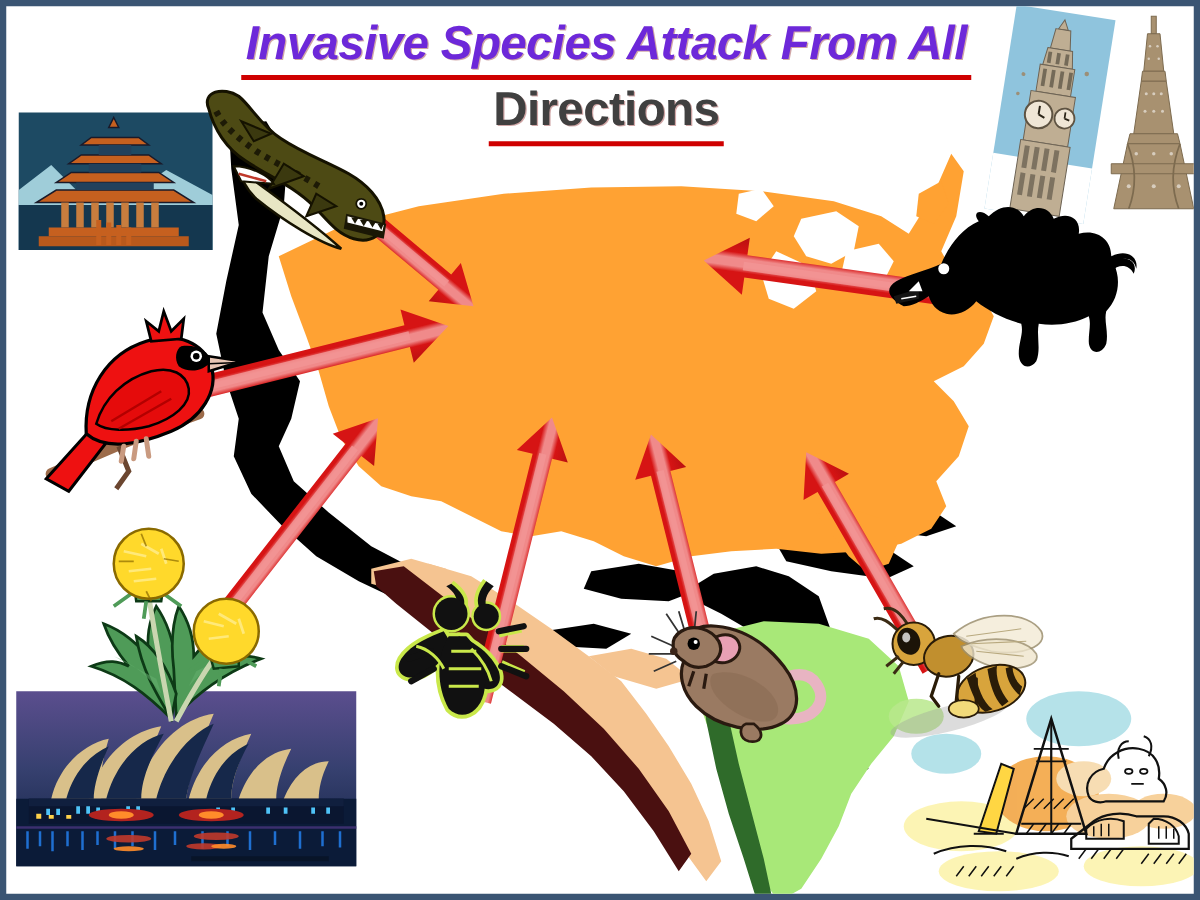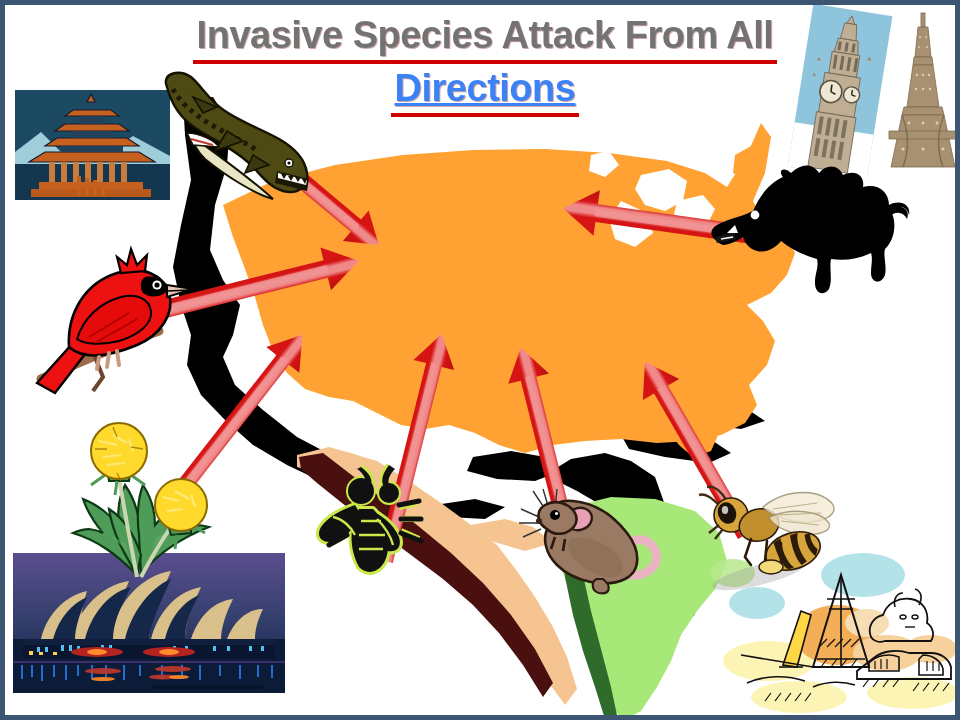--- a/index.html
+++ b/index.html
@@ -28,22 +28,22 @@
   #sydney{left:8px;top:548px;width:272px;height:140px;}
   
   #bigben{left:795px;top:4px;width:80px;height:165px;transform:rotate(9deg);}
 </style>
 </head>
 <body>
 
 <div id="slide" style="border-color: rgb(59, 85, 115); background: rgb(255, 255, 255);">
 
   <div id="title">
-    <div class="ln" style="color: #737373; border-bottom-color: rgb(207, 0, 0);">Invasive Species Attack From All</div>
-    <div class="ln" style="color: #3b82f6; border-bottom-color: rgb(207, 0, 0); text-decoration: underline;">Directions</div>
+    <div class="ln" style="color: #6d28d9; border-bottom-color: rgb(207, 0, 0); font-style: italic;">Invasive Species Attack From All</div>
+    <div class="ln" style="color: #404040; border-bottom-color: rgb(207, 0, 0);">Directions</div>
   </div>
 
   <div class="art" style="left:0;top:0;width:960px;height:720px;z-index:5">
     <svg width="960" height="720" viewBox="0 0 960 720">
 
       <g>
         <path d="M178 95 L208 92 L225 120 L222 160 L210 200 L205 245 L218 275
                  L235 300 L228 330 L218 352 L230 380 L258 405 L292 432 L330 452
                  L372 470 L360 488 L320 478 L282 460 L248 440 L220 415 L196 390
                  L182 360 L186 330 L176 300 L168 262 L176 220 L186 175 L180 130 Z" fill="#000"></path>

